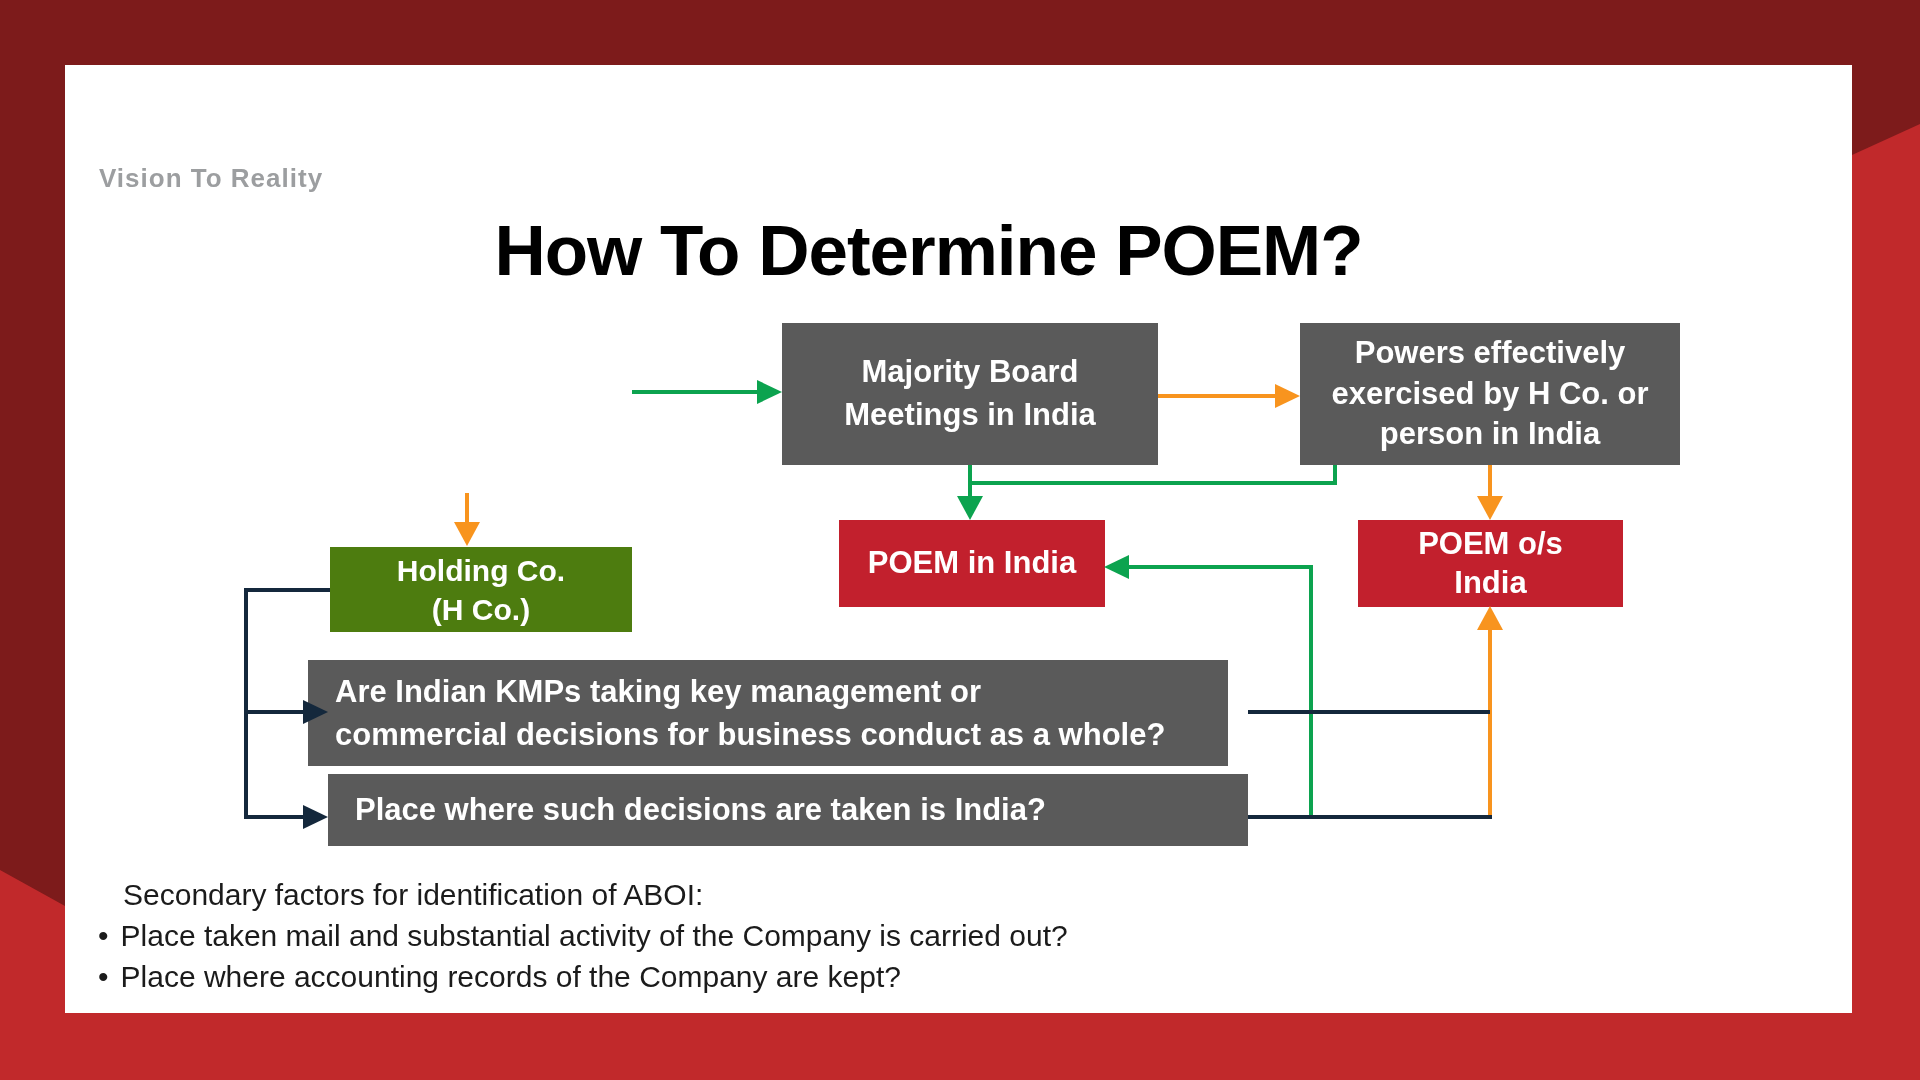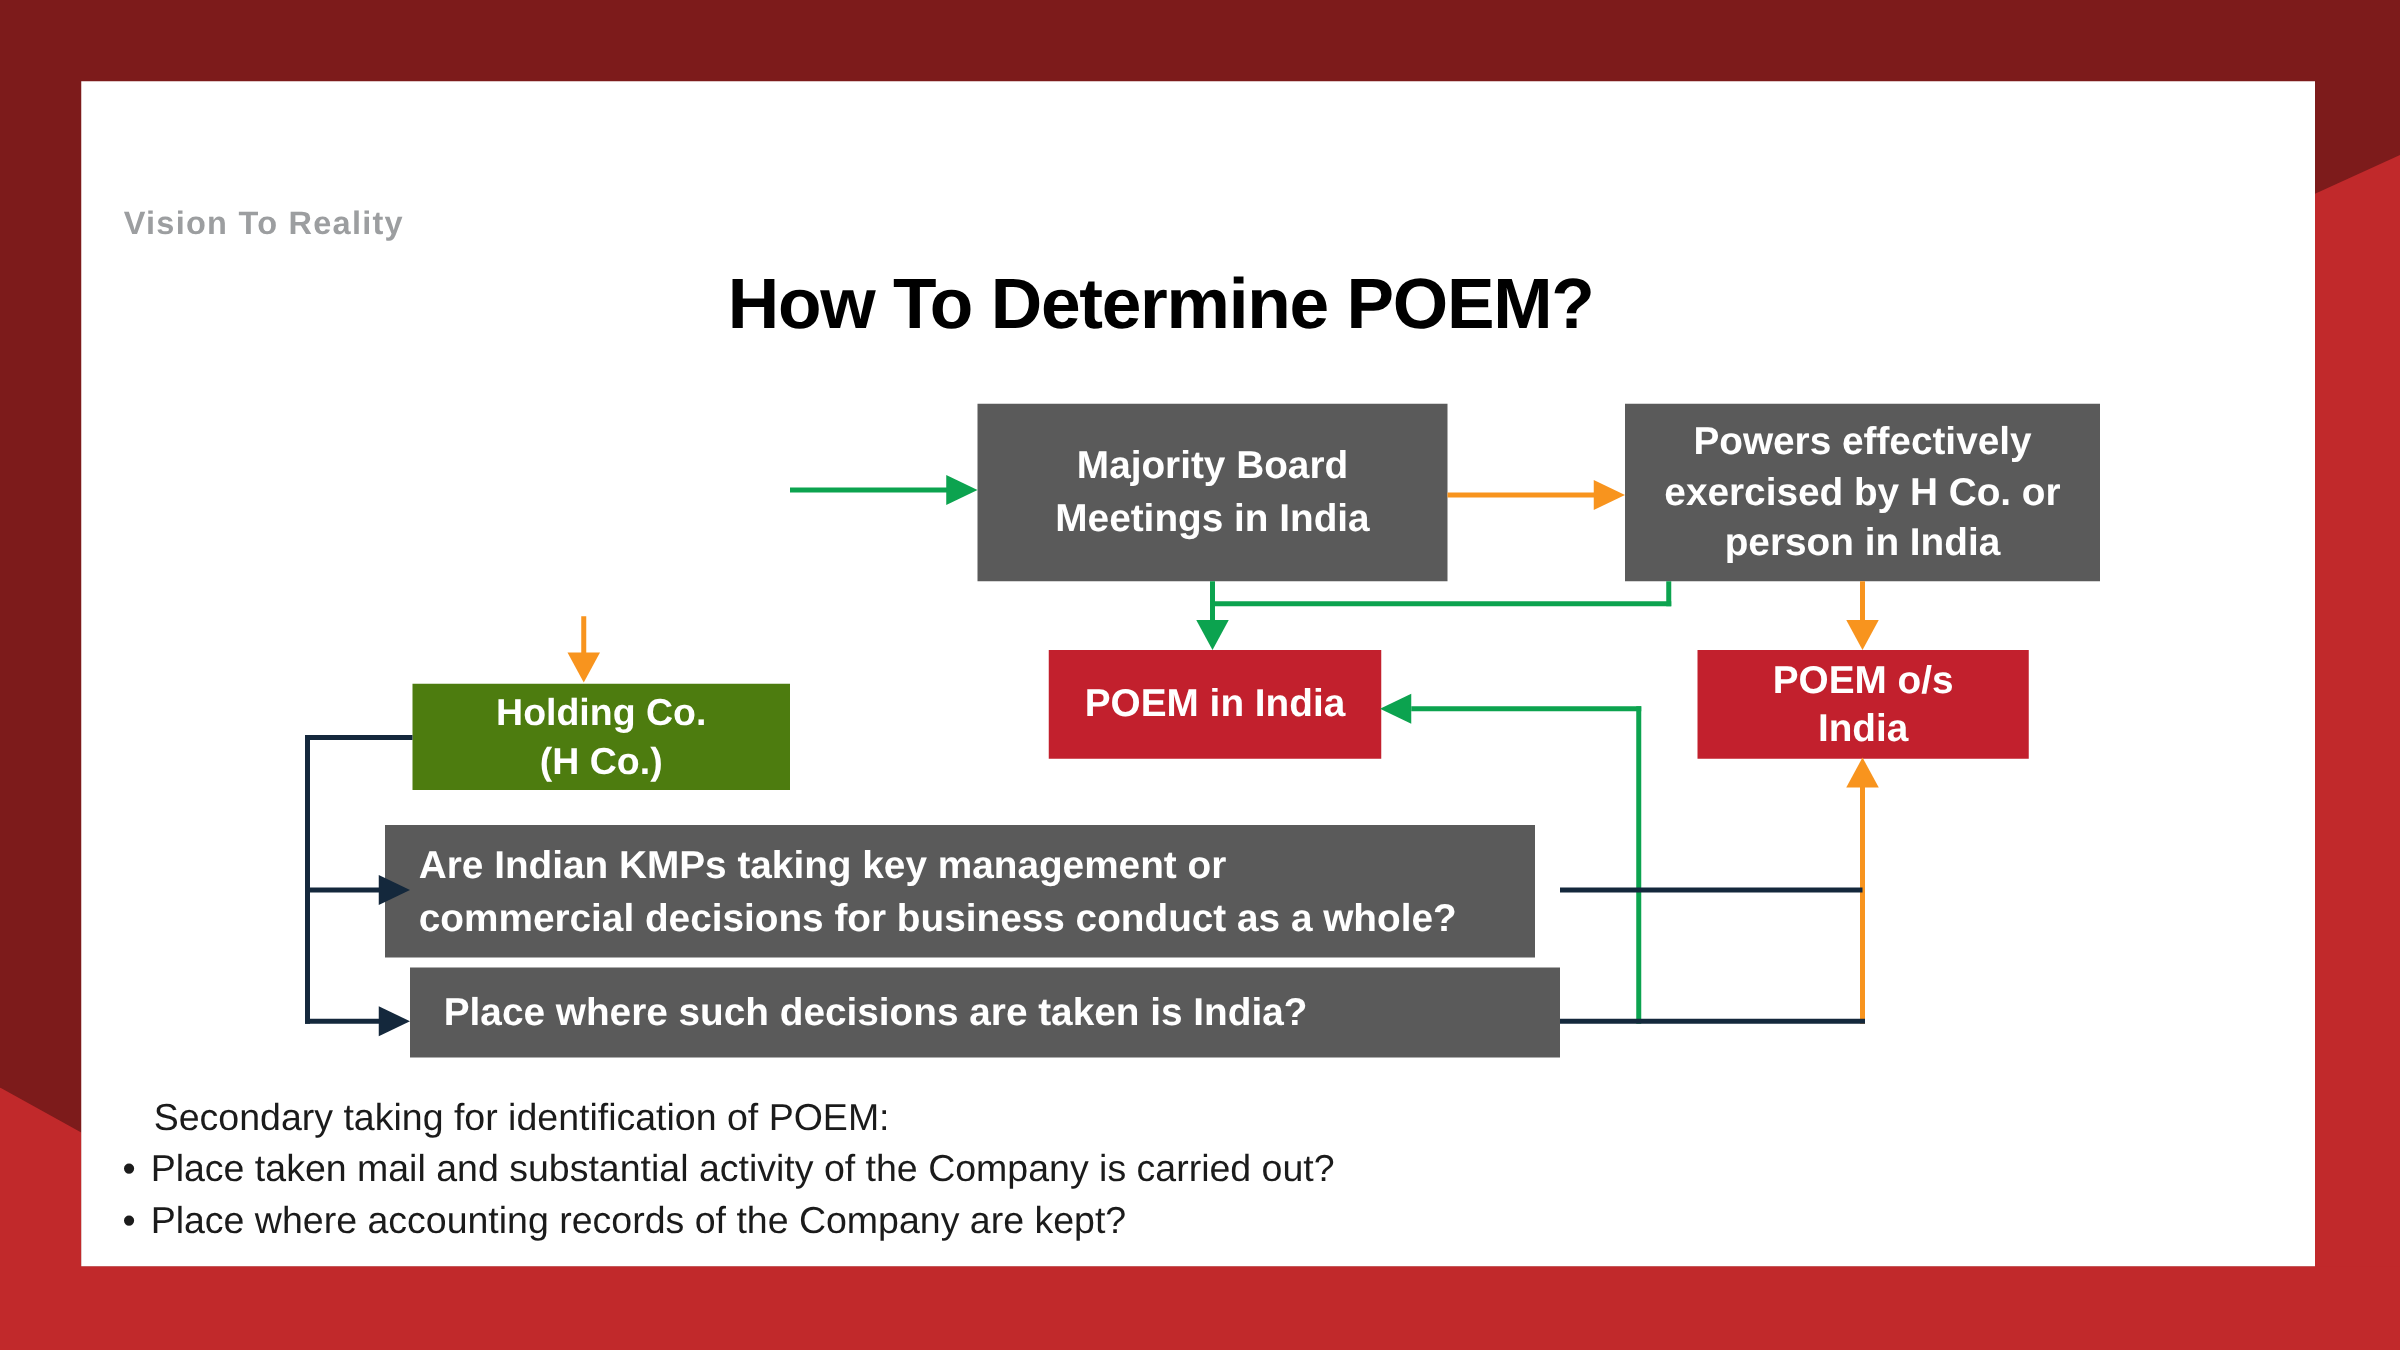--- a/index.html
+++ b/index.html
@@ -12,21 +12,21 @@
 
   
   .logo { position:absolute; left:95px; top:78px; display:flex; align-items:flex-start; color:#4b4b4d; font-weight:bold; font-size:82px; line-height:1; letter-spacing:-2px; }
   .logo .dot { width:21px; height:21px; border-radius:50%; background:#cf2027; align-self:flex-end; margin:0 10px 14px 8px; }
   .logo .globe { width:46px; height:46px; border-radius:50%; align-self:flex-end; margin:0 1px 10px 3px;
                  background:radial-gradient(circle at 32% 28%, #ffffff 0%, #f6e3e1 28%, #b5342c 62%, #8c1d1d 100%);
                  box-shadow:0 2px 4px rgba(0,0,0,.35) inset; }
   .tagline { position:absolute; left:99px; top:163px; font-size:26px; font-weight:bold; color:#9c9ea0; letter-spacing:1px; }
   .website { position:absolute; right:90px; top:120px; font-size:28px; color:#151515; }
   .title { position:absolute; left:65px; top:210px; width:1787px; text-align:center; transform:translateX(-30px);
-           font-size:57px; font-weight:bold; color:#000; letter-spacing:-1px; }
+           font-size:71px; font-weight:bold; color:#000; letter-spacing:-1px; }
 
   
   .box { position:absolute; display:flex; align-items:center; justify-content:center; text-align:center;
          color:#fff; font-weight:bold; font-size:31px; line-height:1.38; white-space:pre-line; }
   .navy-bg   { background:#14232f; }
   .gray-bg   { background:#5a5a5a; }
   .lgray-bg  { background:#4d7c0f; }
   .red-bg    { background:#c2202d; }
   .box.left-al { justify-content:flex-start; text-align:left; padding-left:27px; }
 
@@ -95,21 +95,21 @@
 
   <div class="ln navy" style="left:244px; top:588px; width:86px; height:4px;"></div>
   <div class="ln navy" style="left:244px; top:588px; width:4px; height:231px;"></div>
   <div class="ln navy" style="left:244px; top:710px; width:62px; height:4px;"></div>
   <div class="ah right n" style="left:303px; top:700px;"></div>
   <div class="ln navy" style="left:244px; top:815px; width:62px; height:4px;"></div>
   <div class="ah right n" style="left:303px; top:805px;"></div>
   <div class="ln navy" style="left:1248px; top:710px; width:242px; height:4px;"></div>
   <div class="ln navy" style="left:1248px; top:815px; width:244px; height:4px;"></div>
 
-  <div class="note" style="left:123px; top:878px;">Secondary taking for identification of POEM:</div>
+  <div class="note" style="left:123px; top:878px;">Secondary factors for identification of ABOI:</div>
   <div class="bullet-row" style="left:98px; top:919px;">
     <span class="bullet-glyph">•</span>
     <span>Place taken mail and substantial activity of the Company is carried out?</span>
   </div>
   <div class="bullet-row" style="left:98px; top:960px;">
     <span class="bullet-glyph">•</span>
     <span>Place where accounting records of the Company are kept?</span>
   </div>
 </div>
 

